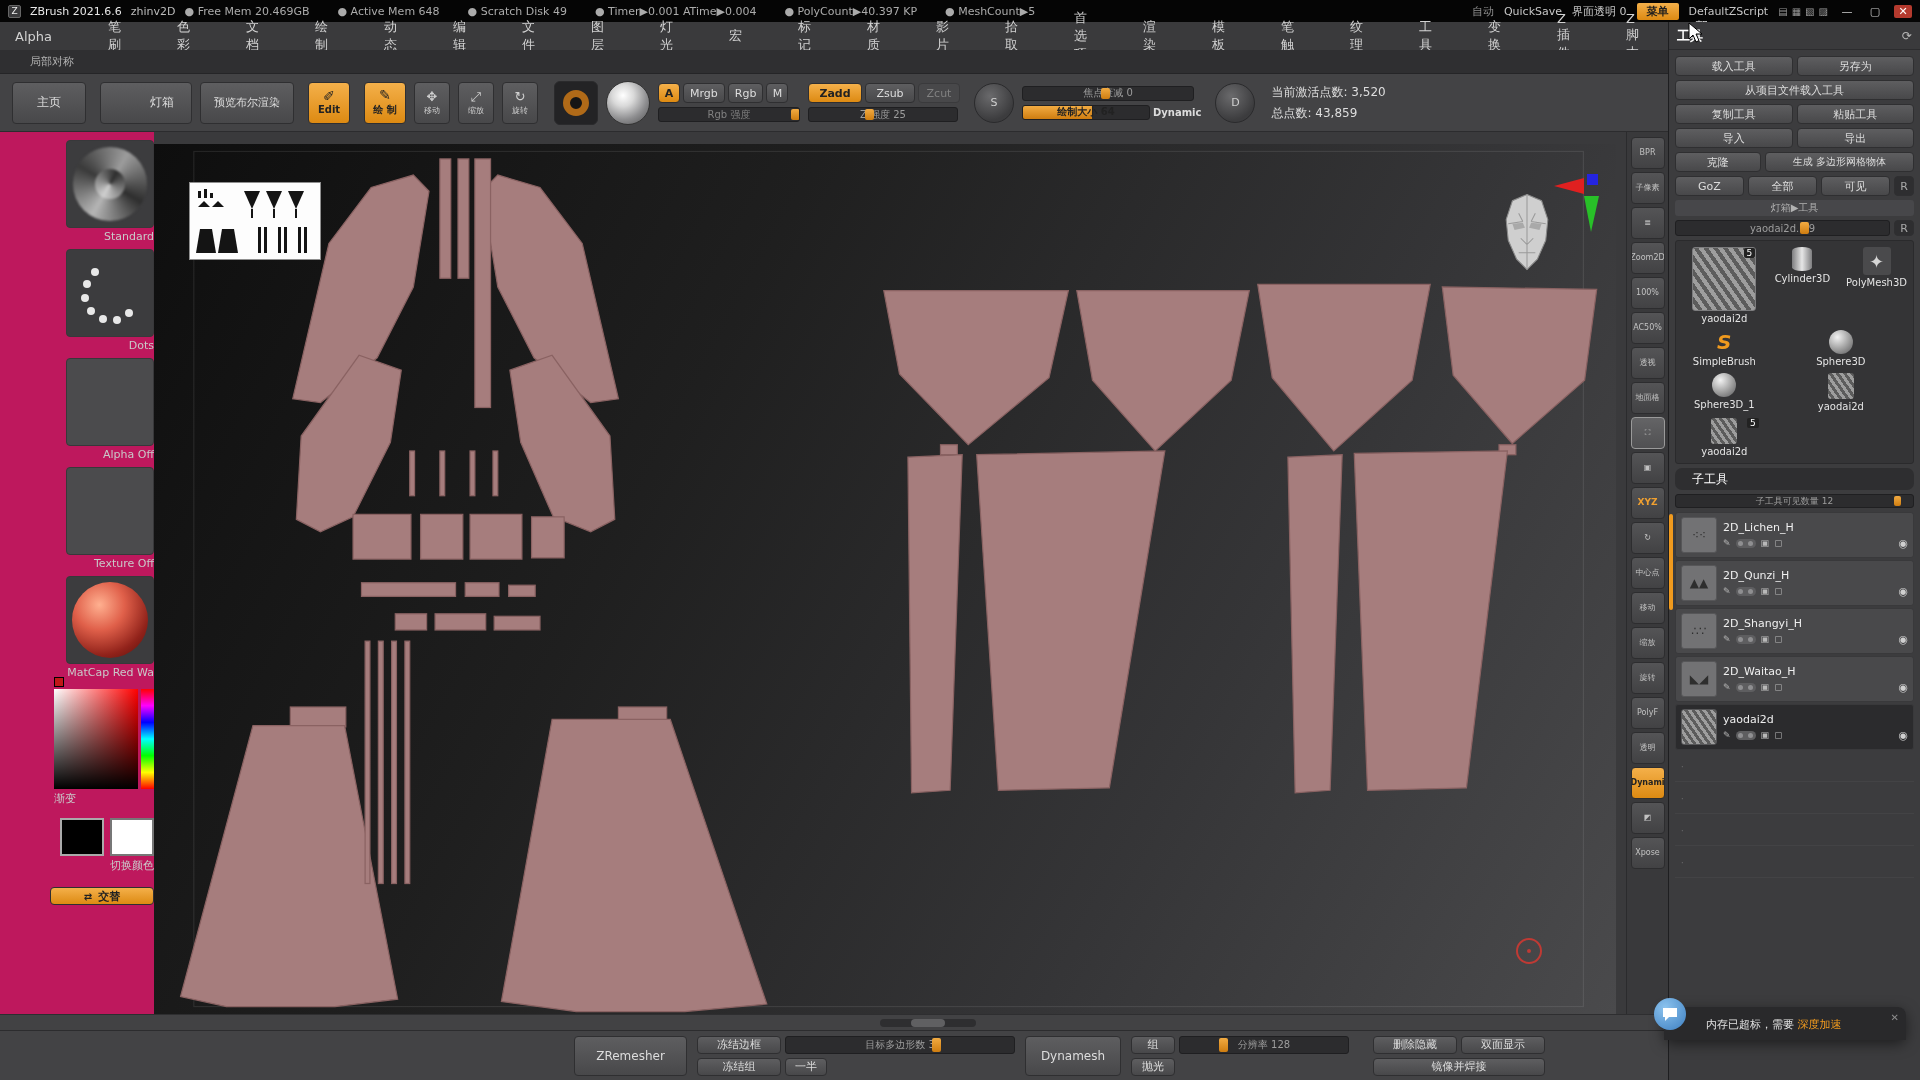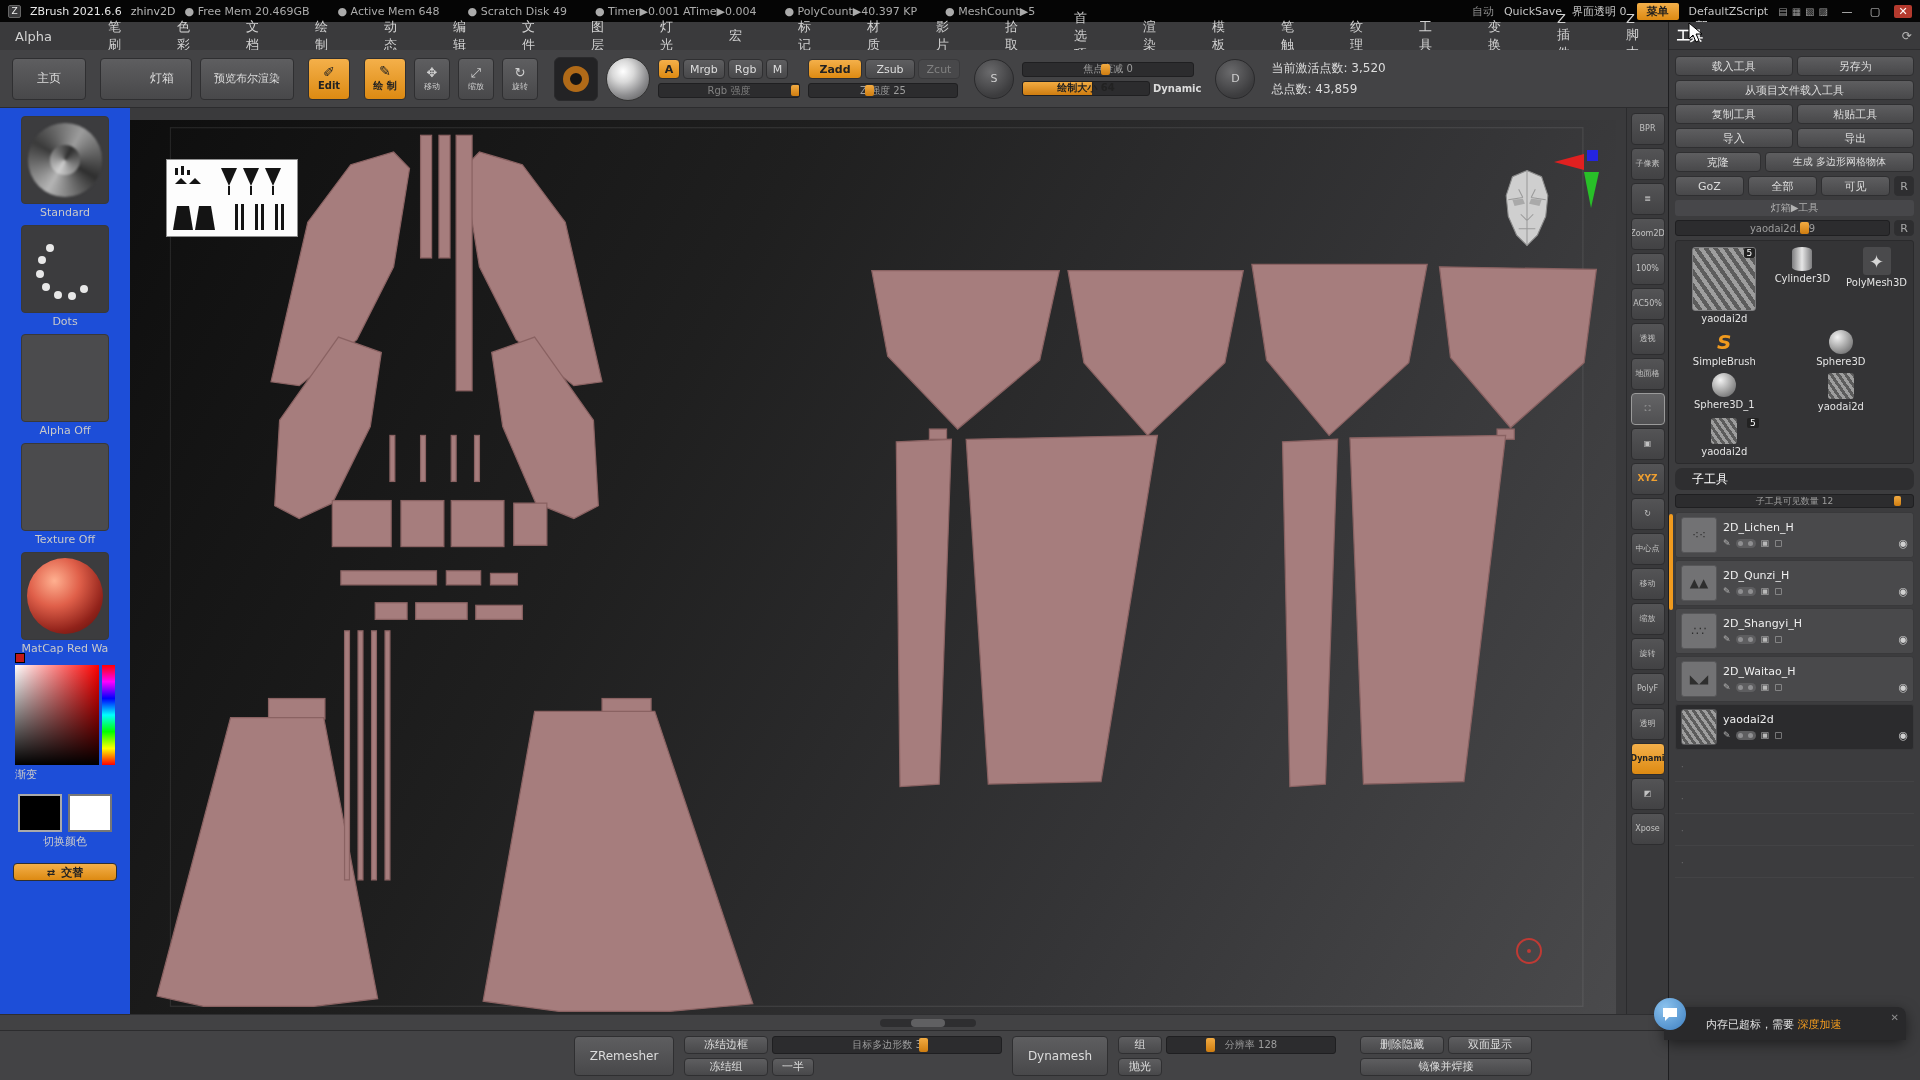--- a/index.html
+++ b/index.html
@@ -49,21 +49,21 @@
   .dis { color:#818181; }
   .slider { position:relative; height:15px; background:#2c2c2e; border:1px solid #1f1f21; border-radius:3px; display:flex; align-items:center; justify-content:center; font-size:10px; color:#9d9d9d; overflow:hidden; }
   .slider .txt { position:relative; z-index:2; white-space:nowrap; }
   .slider .fill { position:absolute; left:0; top:0; bottom:0; background:linear-gradient(#f2ab42,#cf7d10); z-index:1; }
   .slider .knob { position:absolute; top:1px; bottom:1px; width:9px; border-radius:2px; background:linear-gradient(#f2ab42,#cf7d10); z-index:3; }
   .circ-btn { width:40px; height:40px; border-radius:50%; background:radial-gradient(circle at 40% 32%, #6a6a6c, #3c3c3e 70%); border:1px solid #2a2a2c; color:#cfcfcf; font-size:11px; display:flex; align-items:center; justify-content:center; margin-left:6px; }
   .tb-stats2 { display:flex; flex-direction:column; gap:4px; font-size:12px; color:#dedede; margin-left:8px; white-space:nowrap; }
 
   
   .workspace { flex:1; display:flex; min-height:0; }
-  .sidebar { width:130px; background:#1d4ed8; padding:8px 0 0 0; display:flex; flex-direction:column; align-items:center; }
+  .sidebar { width:154px; background:#be185d; padding:8px 0 0 0; display:flex; flex-direction:column; align-items:flex-end; }
   .sb-label { font-size:11px; color:#c9c9c9; margin:2px 0 6px 0; }
   .thumb { width:88px; height:88px; background:#4b4b4d; border:1px solid #38383a; border-radius:4px; position:relative; overflow:hidden; }
   .thumb.dk { background:#3c3c3e; }
   .swirl { position:absolute; inset:6px; border-radius:50%; background:conic-gradient(from 210deg,#b5b5b5,#3a3a3a,#9c9c9c,#2e2e2e,#b5b5b5); filter:blur(1px); }
   .swirl::after { content:""; position:absolute; inset:30%; border-radius:50%; background:conic-gradient(from 30deg,#2e2e2e,#cfcfcf,#2e2e2e); }
   .matcap { position:absolute; inset:5px; border-radius:50%; background:radial-gradient(circle at 36% 30%, #ffb090, #e0604a 35%, #91221a 70%, #4f0e08); }
   .picker { width:100px; height:100px; position:relative; margin-top:4px; }
   .picker .sat { position:absolute; left:0; top:0; width:84px; height:100px; background:linear-gradient(to top,#000,rgba(0,0,0,0)),linear-gradient(to right,#fff,#f00); }
   .picker .hue { position:absolute; right:0; top:0; width:13px; height:100px; background:linear-gradient(#f00,#f0f,#00f,#0ff,#0f0,#ff0,#f00); }
   .picker .mini { position:absolute; left:0; top:-12px; width:10px; height:10px; background:#c01818; border:1px solid #000; }
@@ -95,21 +95,21 @@
   .strip-btn.on { background:linear-gradient(#f4b04a,#dd8a12); color:#222; font-weight:bold; }
 
   
   .gaprow { height:16px; background:#424244; position:relative; border-top:1px solid #2e2e30; }
   .mini-scroll { position:absolute; left:880px; top:4px; width:96px; height:8px; background:#2e2e30; border-radius:4px; }
   .mini-scroll .h { width:34px; height:100%; margin:0 auto; background:#606062; border-radius:4px; }
   .bottombar { height:50px; background:#434345; display:flex; align-items:center; gap:10px; padding-left:574px; font-size:11px; border-top:1px solid #2c2c2e; }
   .bb-col { display:flex; flex-direction:column; gap:4px; }
   .bb-row { display:flex; gap:4px; align-items:center; }
   .bb-btn { height:18px; font-size:11px; padding:0 8px; }
-  .bb-big { width:100px; height:40px; font-size:12px; }
+  .bb-big { width:113px; height:40px; font-size:12px; }
 
   
   .panel { width:252px; background:#3c3c3e; border-left:1px solid #1e1e20; display:flex; flex-direction:column; font-size:11px; }
   .panel-header { height:28px; background:#3a3a3c; display:flex; align-items:center; padding:0 8px; color:#fff; font-weight:bold; font-size:13px; border-bottom:1px solid #2c2c2e; }
   .refresh { margin-left:auto; color:#b5b5b5; font-weight:normal; font-size:12px; }
   .panel-body { flex:1; padding:6px; display:flex; flex-direction:column; gap:4px; overflow:hidden; }
   .p-row { display:flex; gap:4px; }
   .p-btn { flex:1; height:20px; font-size:11px; padding:0 2px; }
   .p-btn.sm { flex:0 0 20px; background:#2e2e30; color:#a8a8a8; }
   .p-btn.w2 { flex:1.8; }
@@ -207,20 +207,23 @@
       <span>模板</span>
       <span>笔触</span>
       <span>纹理</span>
       <span>工具</span>
       <span>变换</span>
       <span>Z插件</span>
       <span>Z脚本</span>
       <span>帮助</span>
     </div>
 
+    <div class="subheader">
+      <span>局部对称</span>
+    </div>
 
     <div class="toolbar">
       <div class="btn b-home">主页</div>
       <div class="btn b-light">灯箱</div>
       <div class="btn b-prev">预览布尔渲染</div>
       <div class="btn orange col b-edit">
         <span class="ic">✐</span>
         <span>Edit</span>
       </div>
       <div class="btn orange col b-draw">

